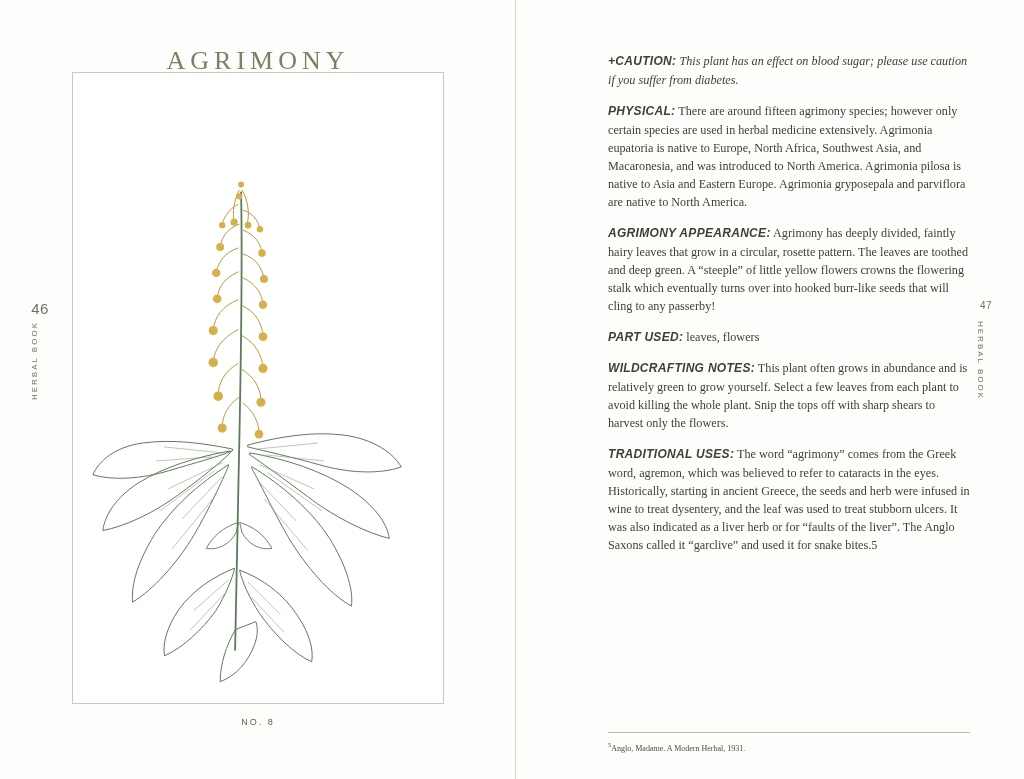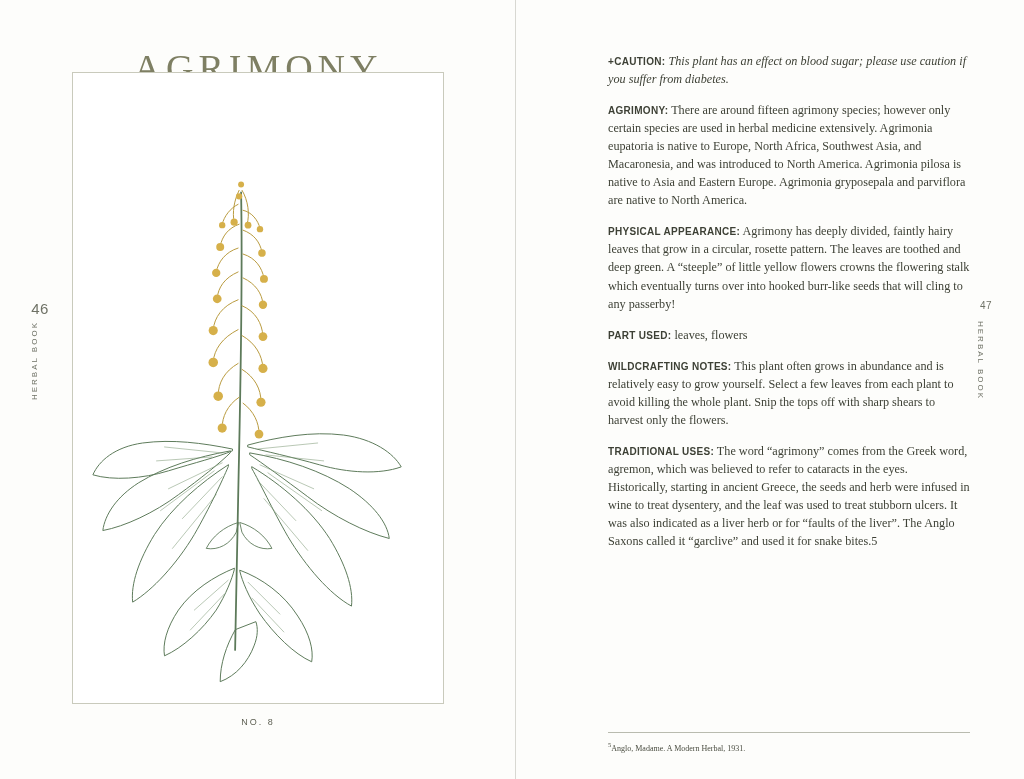--- a/index.html
+++ b/index.html
@@ -77,21 +77,21 @@
     white-space: nowrap;
     font-size: 8px;
     letter-spacing: 2px;
   }
 
   .plate-title {
     position: absolute;
     top: 46px; left: 0; width: 516px;
     text-align: center;
     font-family: "Liberation Serif", serif;
-    font-size: 38px;
+    font-size: 26px;
     letter-spacing: 5px;
     color: #7e7f63;
     font-weight: 400;
   }
   .plate-sub {
     position: absolute;
     top: 112px; left: 0; width: 516px;
     text-align: center;
     font-size: 12px;
     color: #54564a;
@@ -138,23 +138,24 @@
     font-family: "Liberation Serif", serif;
     font-size: 12.2px;
     line-height: 1.48;
     color: #3d4035;
     margin: 0 0 13px 0;
     text-align: left;
   }
   .lead {
     font-family: "Liberation Sans", sans-serif;
     font-weight: 700;
-    font-size: 10px;
+    font-size: 12px;
     letter-spacing: 0.3px;
     color: #3d4035;
+    font-style: italic;
   }
   .caution-body { font-style: italic; }
   .footnote-rule {
     position: absolute;
     left: 92px;
     bottom: 46px;
     width: 362px;
     height: 1px;
     background: #b9bbaf;
   }
@@ -286,40 +287,40 @@
     </div>
 
     <div class="col">
 
       <p class="para">
         <span class="lead">+CAUTION:</span>
         <span class="caution-body">This plant has an effect on blood sugar; please use caution if you suffer from diabetes.</span>
       </p>
 
       <p class="para">
-        <span class="lead">AGRIMONY:</span>
+        <span class="lead">PHYSICAL:</span>
         <span>There are around fifteen agrimony species; however only certain species are used in herbal medicine extensively. Agrimonia eupatoria is native to Europe, North Africa, Southwest Asia, and Macaronesia, and was introduced to North America. Agrimonia pilosa is native to Asia and Eastern Europe. Agrimonia gryposepala and parviflora are native to North America.</span>
       </p>
 
       <p class="para">
-        <span class="lead">PHYSICAL APPEARANCE:</span>
+        <span class="lead">AGRIMONY APPEARANCE:</span>
         <span>Agrimony has deeply divided, faintly hairy leaves that grow in a circular, rosette pattern. The leaves are toothed and deep green. A “steeple” of little yellow flowers crowns the flowering stalk which eventually turns over into hooked burr-like seeds that will cling to any passerby!</span>
       </p>
 
       <p class="para">
         <span class="lead">PART USED:</span>
         <span>leaves, flowers</span>
       </p>
 
 
 
 
       <p class="para">
         <span class="lead">WILDCRAFTING NOTES:</span>
-        <span>This plant often grows in abundance and is relatively easy to grow yourself. Select a few leaves from each plant to avoid killing the whole plant. Snip the tops off with sharp shears to harvest only the flowers.</span>
+        <span>This plant often grows in abundance and is relatively green to grow yourself. Select a few leaves from each plant to avoid killing the whole plant. Snip the tops off with sharp shears to harvest only the flowers.</span>
       </p>
 
       <p class="para">
         <span class="lead">TRADITIONAL USES:</span>
         <span>The word “agrimony” comes from the Greek word, agremon, which was believed to refer to cataracts in the eyes. Historically, starting in ancient Greece, the seeds and herb were infused in wine to treat dysentery, and the leaf was used to treat stubborn ulcers. It was also indicated as a liver herb or for “faults of the liver”. The Anglo Saxons called it “garclive” and used it for snake bites.5</span>
       </p>
 
     </div>
 
     <div class="footnote-rule"></div>

